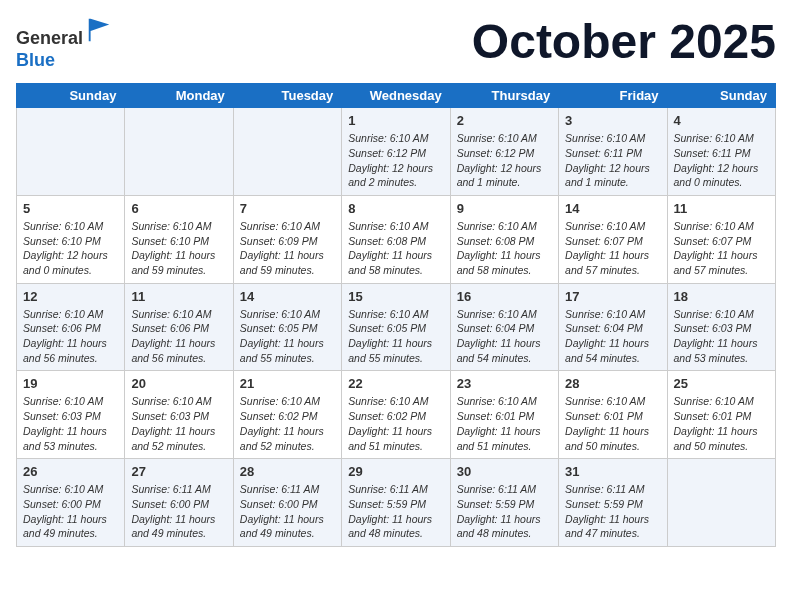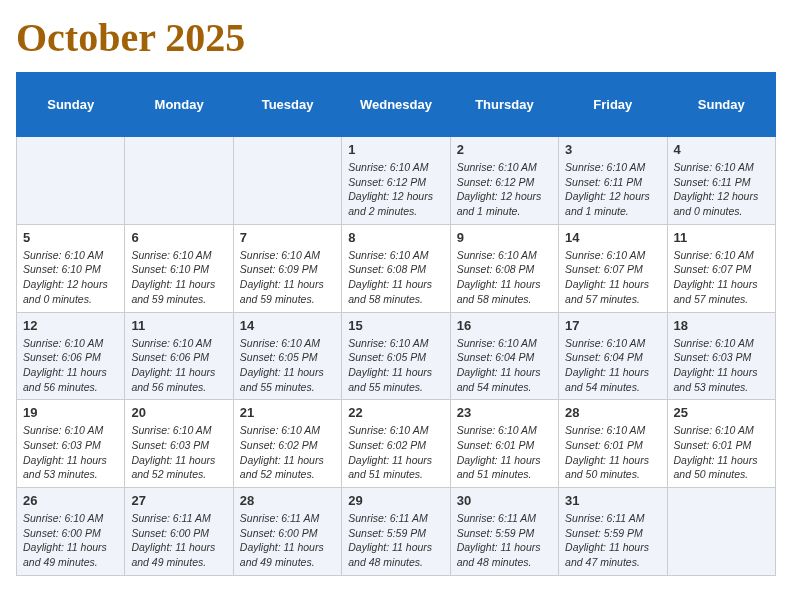--- a/index.html
+++ b/index.html
@@ -29,40 +29,39 @@
     .logo-blue { color: #1a6fc4; }
     .logo-icon {
       width: 28px;
       height: 28px;
       margin-left: 2px;
     }
     .title-block {
       text-align: right;
     }
     .month-title {
-      font-size: 40px;
-      font-weight: bold;
-      color: #a16207;
+      font-size: 48px;
+      font-weight: bold;
+      color: #0f172a;
       line-height: 1.1;
-      font-family: Liberation Serif, serif;
     }
     .location {
       font-size: 14px;
       color: #555;
     }
     .calendar {
       width: 100%;
       border-collapse: collapse;
       border: 1px solid #ccc;
     }
     .calendar th {
       background-color: #1a6fc4;
       color: white;
-      text-align: center;
-      padding: 24px 8px;
+      text-align: right;
+      padding: 4px 8px;
       font-size: 13px;
       font-weight: bold;
       border: 1px solid #1a6fc4;
     }
     .calendar td {
       vertical-align: top;
       padding: 5px 6px;
       border: 1px solid #ccc;
       font-size: 11px;
       color: #333;
@@ -89,20 +88,32 @@
       background-color: #f0f4fa;
     }
     .row-shade td.empty {
       background-color: #f0f4fa;
     }
   </style>
 </head>
 <body>
 
 <div class="header">
+  <div class="logo">
+    <div>
+      <div class="logo-text">
+        <span class="logo-general">General</span><svg class="logo-icon" viewBox="0 0 30 28">
+            <polygon points="4,2 4,26 6,26 6,15 26,8 6,2" fill="#1a6fc4"></polygon>
+          </svg>
+      </div>
+      <div class="logo-text">
+        <span class="logo-blue">Blue</span>
+      </div>
+    </div>
+  </div>
   <div class="title-block">
     <div class="month-title">October 2025</div>
   </div>
 </div>
 
 <table class="calendar">
   <thead>
     <tr>
     <th>Sunday</th>
         <th>Monday</th>

